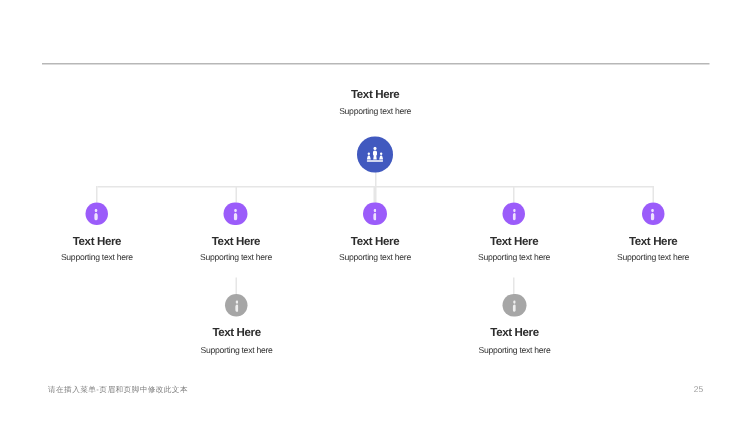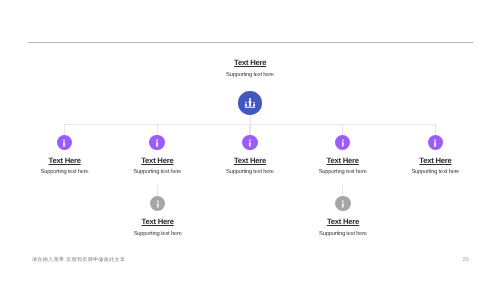--- a/index.html
+++ b/index.html
@@ -23,21 +23,21 @@
   .circ{position:absolute;border-radius:50%;box-sizing:border-box;}
   .circ svg{display:block;position:absolute;left:50%;top:50%;transform:translate(-50%,-50%);}
   .circ .ico-person{margin-top:0.7px;}
   .circ-root{width:23.5px;height:23.5px;background:#4159bf;}
   .circ-branch{width:15.6px;height:15.6px;background:#9b5cfa;}
   .circ-sub{width:15.6px;height:15.6px;background:#a6a6a6;}
 
   
   .lbl{position:absolute;width:120px;text-align:center;}
   .t-title{font-weight:bold;color:#2d2d2d;font-size:7.7px;line-height:9px;letter-spacing:-0.25px;white-space:nowrap;}
-  .t-title span{display:inline-block;margin-right:-0.25px;text-decoration:underline;}
+  .t-title span{display:inline-block;margin-right:-0.25px;}
   .t-sub{color:#333333;font-size:5.75px;line-height:6px;letter-spacing:-0.19px;white-space:nowrap;}
   .t-sub span{display:inline-block;margin-right:-0.19px;}
 
   
   .footer-text{position:absolute;left:32px;top:256.6px;color:#808080;font-size:5.1px;
                line-height:6px;white-space:nowrap;letter-spacing:.28px;}
   .page-num{position:absolute;left:457.7px;top:257.4px;width:16px;text-align:center;
             color:#9a9a9a;font-size:5.6px;line-height:6px;}
 </style>
 </head>

